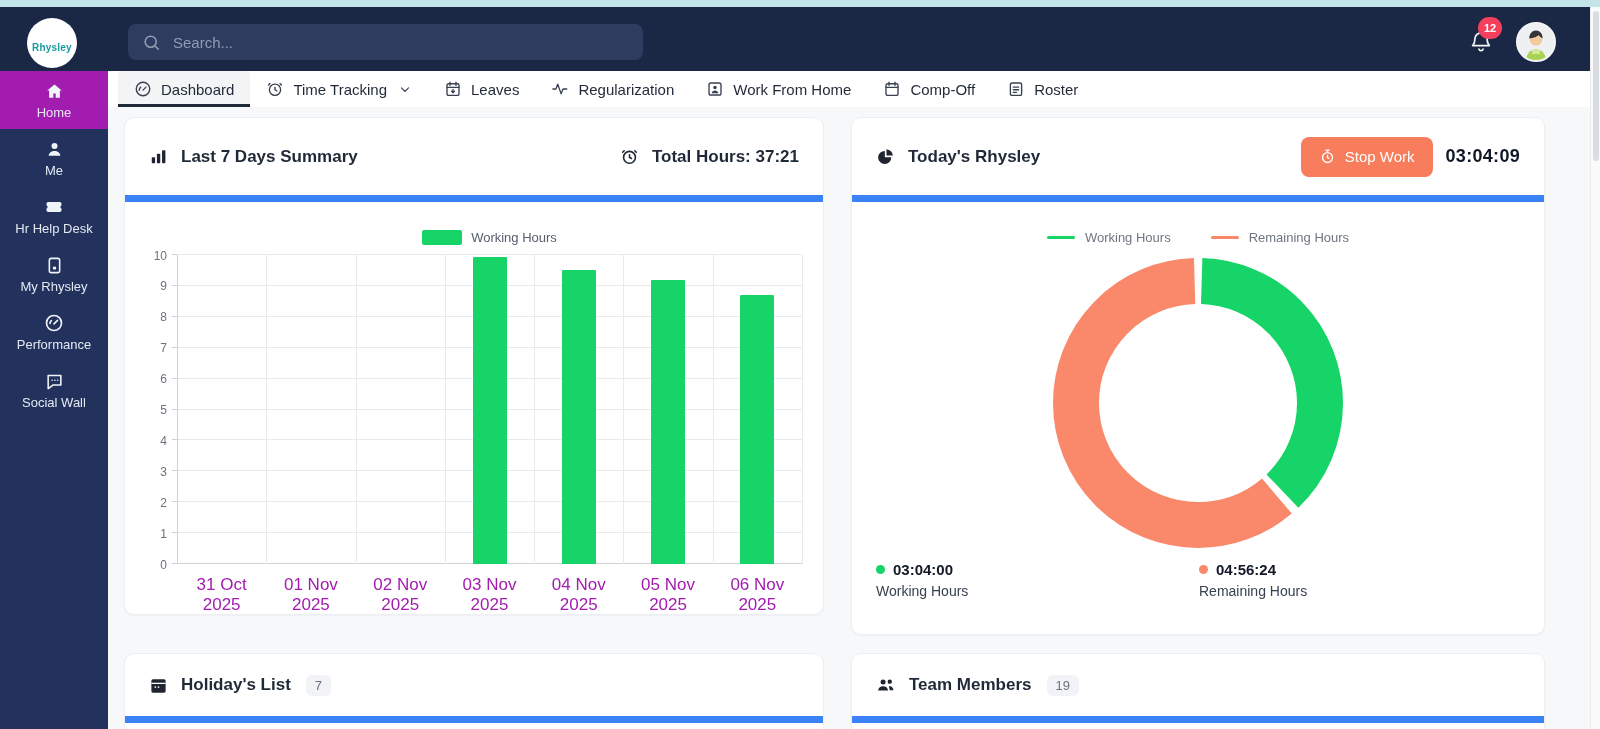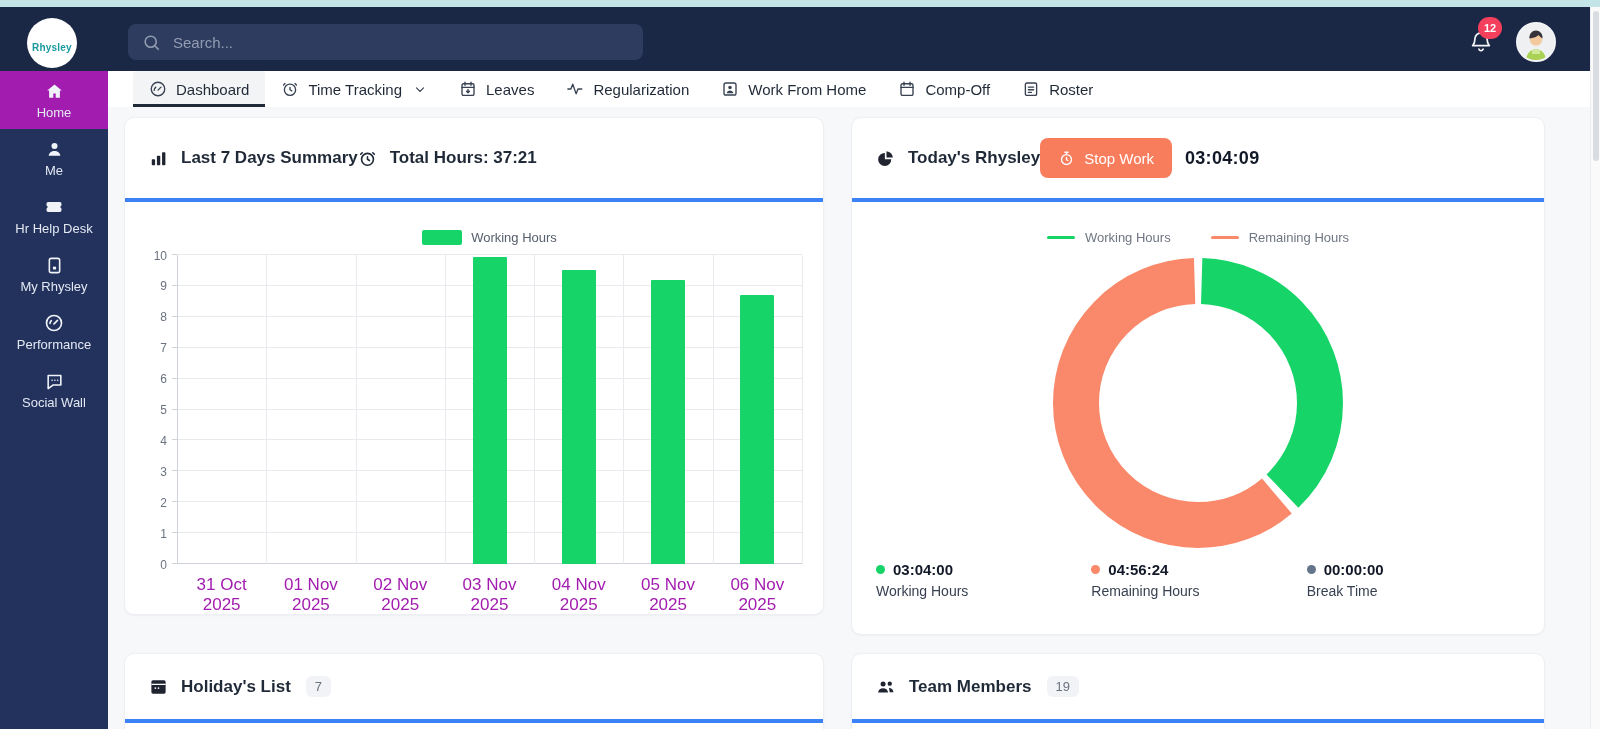--- a/index.html
+++ b/index.html
@@ -33,33 +33,33 @@
 
   
   .sidebar { position:absolute; left:0; top:71px; width:108px; height:658px; background:#22325c; }
   .side-item { height:58px; display:flex; flex-direction:column; align-items:center; justify-content:center;
                gap:5px; color:#e3e8f2; font-size:13px; cursor:pointer; text-align:center; line-height:1; }
   .side-item.active { background:#a21caf; }
   .side-item svg { color:#f0f3f8; }
 
   
   .tabbar { position:absolute; left:108px; top:71px; width:1482px; height:36px; background:#ffffff;
-            display:flex; align-items:stretch; padding-left:25px; }
+            display:flex; align-items:stretch; padding-left:10px; }
   .tab { display:flex; align-items:center; gap:9px; padding:0 16px; font-size:15px; color:#1f2937;
          cursor:pointer; white-space:nowrap; }
   .tab.active { background:#f3f4f6; box-shadow:inset 0 -3px 0 #1f2937; border-radius:4px 4px 0 0; }
   .tab svg { color:#374151; }
   .chev { color:#6b7280; margin-left:2px; display:flex; }
 
   
   .content { position:absolute; left:108px; top:107px; width:1482px; height:622px; background:#f7f8fa; }
   .card { position:absolute; background:#ffffff; border:1px solid #edeff3; border-radius:10px;
           box-shadow:0 1px 2px rgba(16,24,40,.04); overflow:hidden; }
-  .card-header { display:flex; align-items:center; 
-                 padding:0 24px; border-bottom:4px solid #3b82f6; }
+  .card-header { display:flex; align-items:center; justify-content:space-between;
+                 padding:0 24px; border-bottom:7px solid #3b82f6; }
   .h-left { display:flex; align-items:center; gap:13px; font-size:17px; font-weight:bold; color:#1f2937; }
   .h-left svg { color:#1f2430; }
   .h-right { display:flex; align-items:center; gap:13px; font-size:17px; font-weight:bold; color:#1f2937; }
 
   #card-last7  { left:16px;  top:10px;  width:700px; height:498px; }
   #card-today  { left:743px; top:10px;  width:694px; height:518px; }
   #card-holidays { left:16px;  top:546px; width:700px; height:240px; }
   #card-team     { left:743px; top:546px; width:694px; height:240px; }
   #card-last7 .card-header, #card-today .card-header { height:84px; }
   #card-holidays .card-header, #card-team .card-header { height:69px; }
@@ -369,27 +369,20 @@
           </div>
         <div class="stat-label">Working Hours</div>
       </div>
       <div class="stat">
         <div class="stat-top">
             <span class="dot" id="dot-1" style="background: rgb(249, 137, 106);"></span>
             <span>04:56:24</span>
           </div>
         <div class="stat-label">Remaining Hours</div>
       </div>
-      <div class="stat">
-        <div class="stat-top">
-            <span class="dot" id="dot-2" style="background: rgb(100, 116, 139);"></span>
-            <span>00:00:00</span>
-          </div>
-        <div class="stat-label">Break Time</div>
-      </div>
     </div>
   </section>
 
   <section class="card" id="card-holidays">
     <div class="card-header">
       <div class="h-left">
         <svg width="19" height="19" viewBox="0 0 24 24" fill="currentColor">
             <path d="M5 4h14a2 2 0 0 1 2 2v13a2 2 0 0 1-2 2H5a2 2 0 0 1-2-2V6a2 2 0 0 1 2-2z"></path>
             <rect x="3" y="8.5" width="18" height="1.6" fill="#fff"></rect>
             <circle cx="8" cy="14" r="1.1" fill="#fff"></circle>

